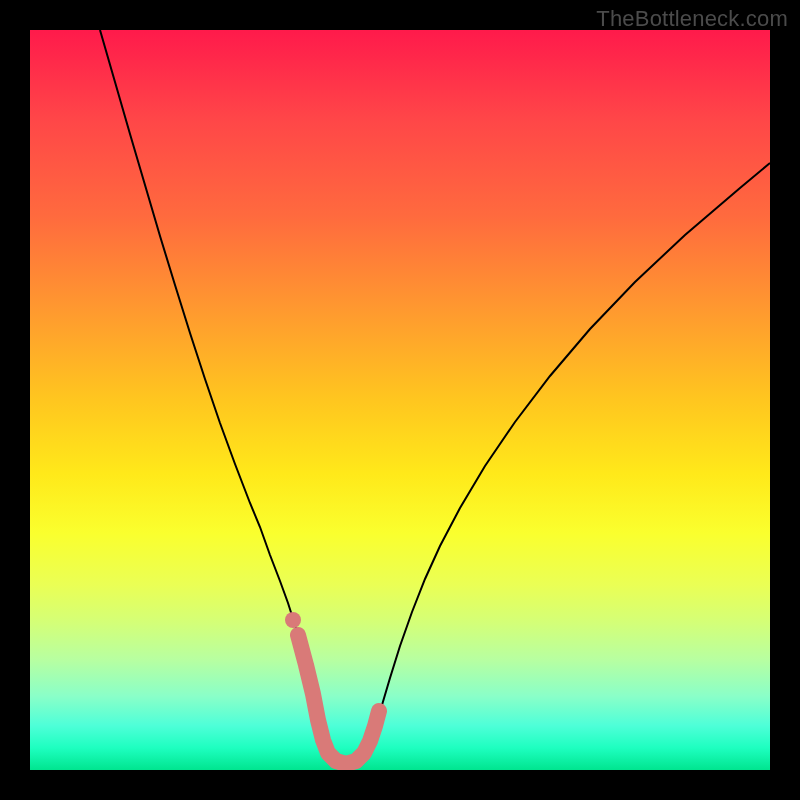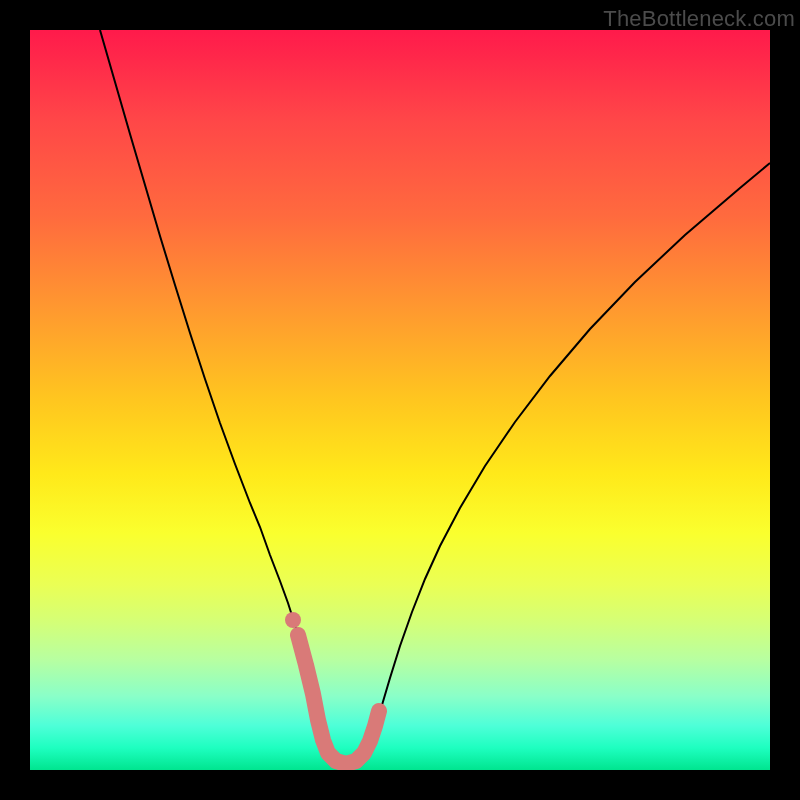--- a/index.html
+++ b/index.html
@@ -36,21 +36,21 @@
       #b8ffa0 85%,
       #8affc8 90%,
       #4effd8 94%,
       #1effc0 97%,
       #00e58f 100%
     );
   }
   .watermark {
     position: absolute;
     top: 6px;
-    right: 5px;
+    right: 12px;
     color: #4b4b4b;
     font-size: 22px;
     font-weight: 500;
     letter-spacing: 0.2px;
     user-select: none;
   }
   svg.overlay {
     position: absolute;
     inset: 0;
   }

